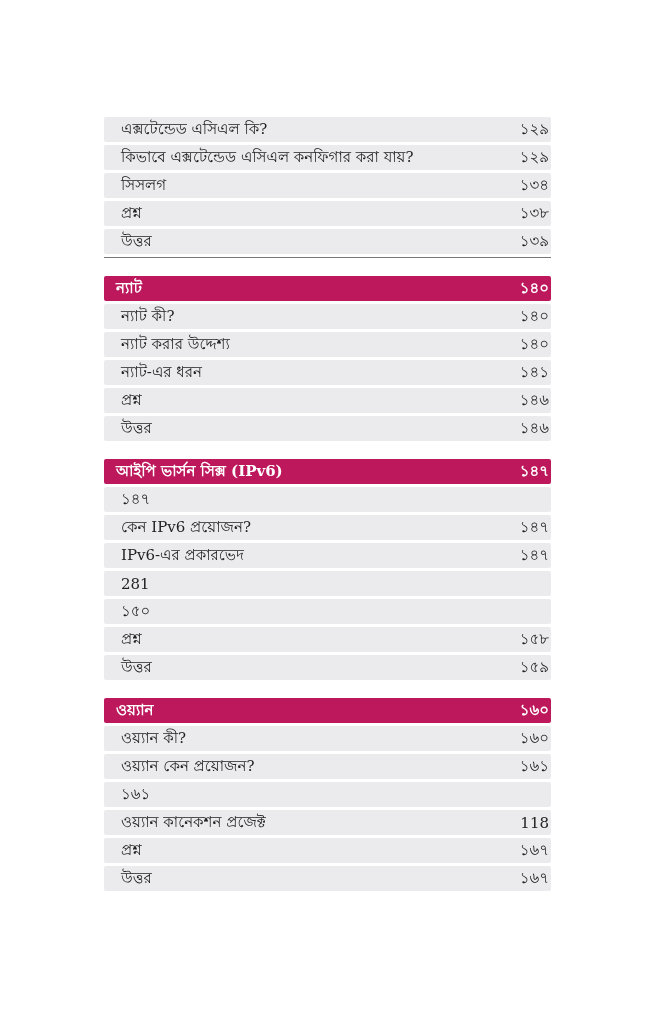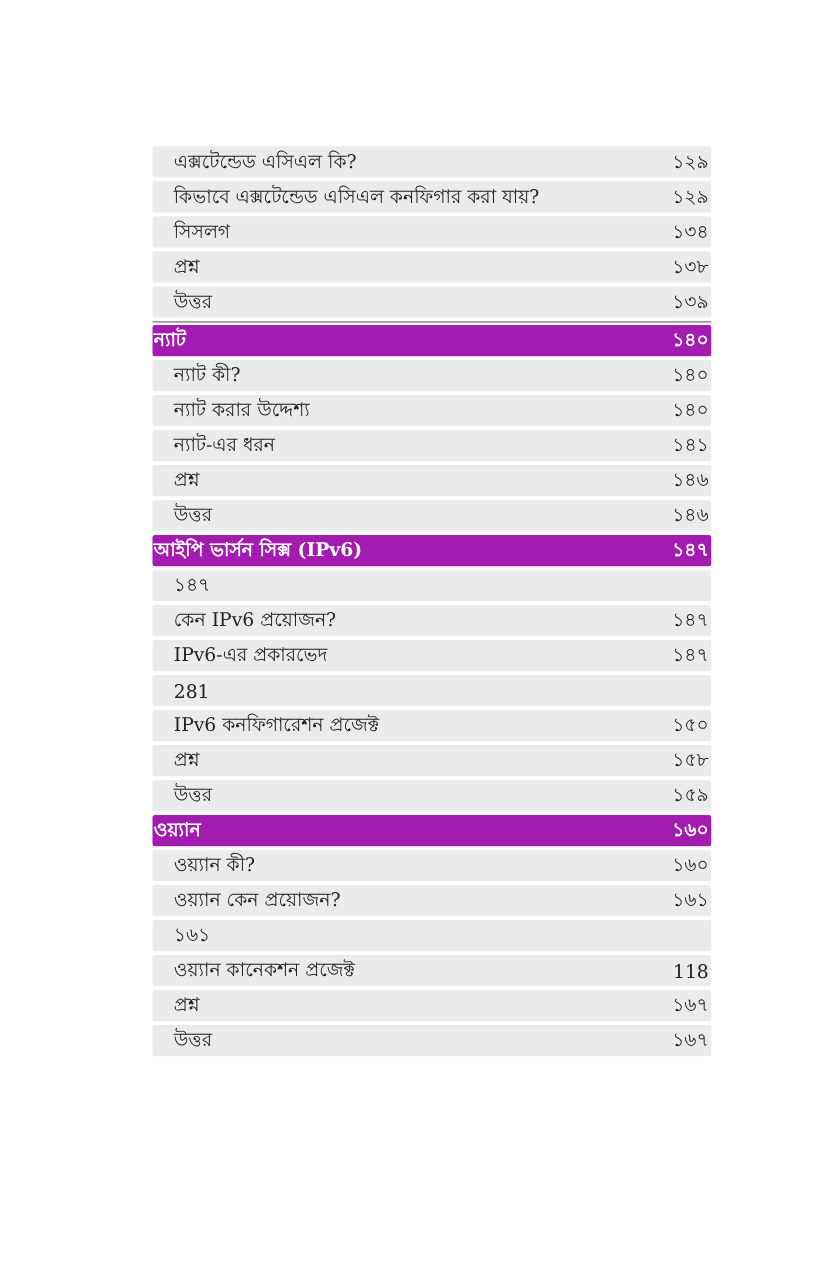--- a/index.html
+++ b/index.html
@@ -1,23 +1,23 @@
 <!DOCTYPE html>
 <html><head>
 <meta charset="utf-8">
 <style>
   html, body { margin:0; padding:0; background:#ffffff; }
   body { width:663px; height:1024px; position:relative; overflow:hidden;
          font-family:"DejaVu Serif", "Liberation Serif", serif; color:#222; }
-  .toc { position:absolute; left:122px; top:117px; width:447px; }
+  .toc { position:absolute; left:104px; top:117px; width:447px; }
   .row { display:flex; justify-content:space-between; align-items:center;
          background:#ebebed; height:25px; margin-bottom:3px; box-sizing:border-box;
          padding:0 2px 0 17px; font-size:15px; border-radius:2px; }
   .row .page { font-size:15px; }
-  .head { background:#a21caf; color:#fff; padding-left:1px; font-weight:bold; height:25px; margin-top:2px; }
+  .head { background:#be185d; color:#fff; padding-left:12px; font-weight:bold; height:25px; margin-top:18px; }
   .sep { height:1px; background:#777; margin:0 0 1px 0; }
 </style>
 </head>
 <body>
 
 <div class="toc">
 
   <div class="row">
       <span>এক্সটেন্ডেড এসিএল কি?</span>
       <span class="page">১২৯</span>
@@ -77,21 +77,20 @@
       <span class="page">১৪৭</span>
     </div>
   <div class="row">
       <span>IPv6-এর প্রকারভেদ</span>
       <span class="page">১৪৭</span>
     </div>
   <div class="row">
       <span class="page">281</span>
     </div>
   <div class="row">
-      <span>IPv6 কনফিগারেশন প্রজেক্ট</span>
       <span class="page">১৫০</span>
     </div>
   <div class="row">
       <span>প্রশ্ন</span>
       <span class="page">১৫৮</span>
     </div>
   <div class="row">
       <span>উত্তর</span>
       <span class="page">১৫৯</span>
     </div>

